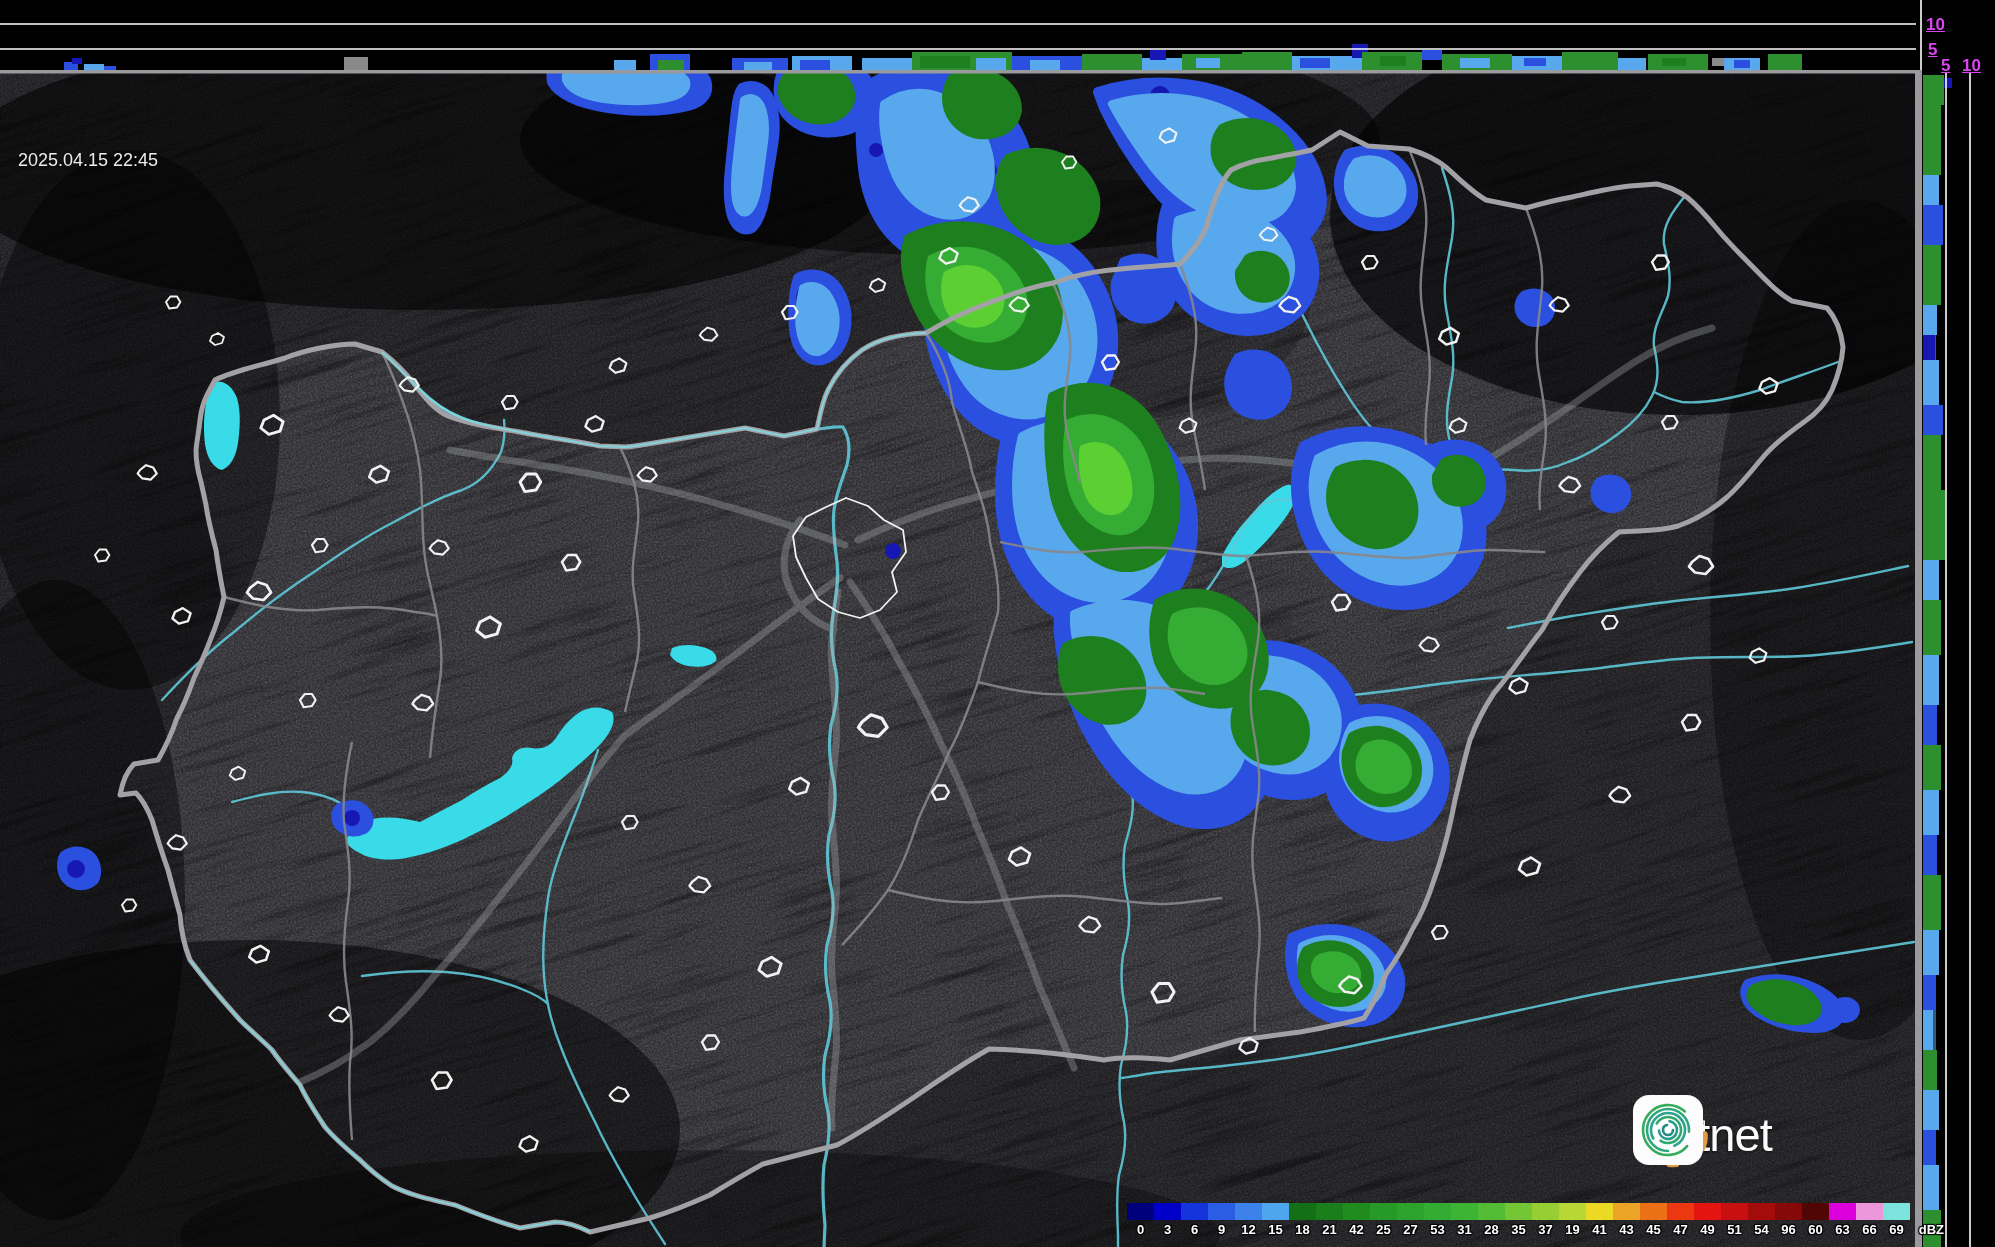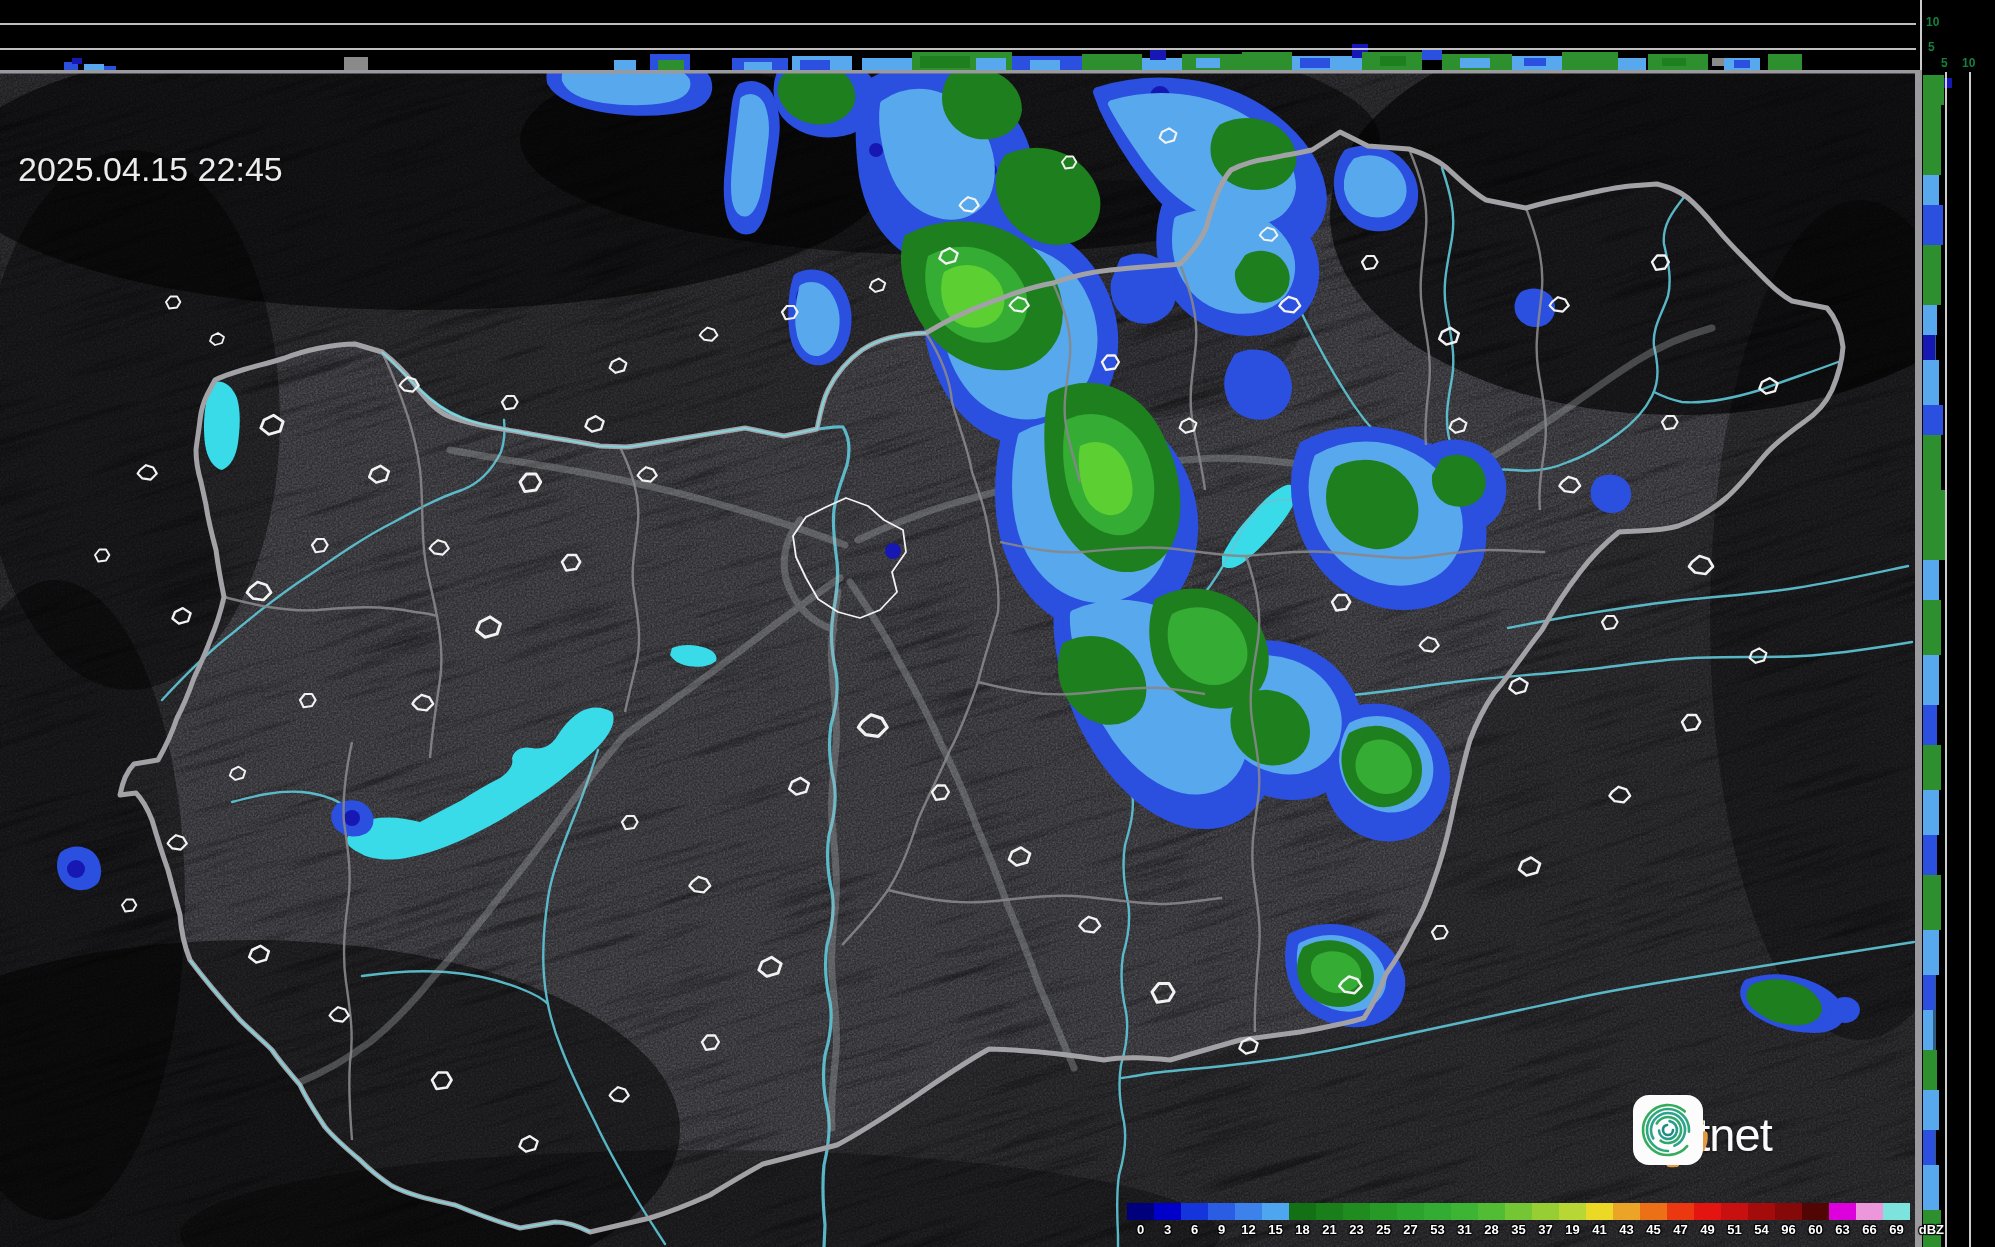--- a/index.html
+++ b/index.html
@@ -2,23 +2,23 @@
 <html><head>
 <meta charset="utf-8">
 <style>
   html,body{margin:0;padding:0;background:#000;}
   #stage{position:relative;width:1995px;height:1247px;overflow:hidden;background:#000;
          font-family:"Liberation Sans","DejaVu Sans",sans-serif;}
   #stage svg{position:absolute;left:0;top:0;display:block;}
   .overlay{position:absolute;z-index:5;}
   #title{left:16px;top:97px;font-size:41px;color:#f4f4f4;letter-spacing:.5px;
          text-shadow:0 1px 3px rgba(0,0,0,.7);white-space:nowrap;}
-  #timestamp{left:18px;top:150px;font-size:34px;color:#ececec;text-shadow:0 1px 3px rgba(0,0,0,.7);}
+  #timestamp{left:18px;top:150px;font-size:18px;color:#ececec;text-shadow:0 1px 3px rgba(0,0,0,.7);}
   
-  .axlbl{position:absolute;z-index:6;font-size:12px;font-weight:bold;color:#15803d;line-height:1;}
+  .axlbl{position:absolute;z-index:6;font-size:17px;font-weight:bold;color:#d946ef;line-height:1;text-decoration:underline;}
   
   #colorbar{left:1127px;top:1203px;display:flex;align-items:flex-start;z-index:6;}
   #colorbar .cell{width:27px;flex:0 0 27px;display:flex;flex-direction:column;align-items:center;}
   #colorbar .sw{width:27px;height:17px;}
   #colorbar .lb{margin-top:2px;font-size:13px;font-weight:bold;color:#fff;
                 text-shadow:1px 1px 1px #000,-1px 1px 1px #000,1px -1px 1px #000,-1px -1px 1px #000;}
   #colorbar .cell.unit{width:34px;flex:0 0 34px;align-items:flex-end;}
   #colorbar .cell.unit .sw{visibility:hidden;height:17px;}
   
   #logo{left:1632px;top:1094px;height:80px;display:flex;align-items:center;z-index:6;}
@@ -434,21 +434,21 @@
       <div class="cell">
         <div class="sw" style="background: rgb(20, 112, 20);"></div>
         <div class="lb">18</div>
       </div>
       <div class="cell">
         <div class="sw" style="background: rgb(26, 127, 26);"></div>
         <div class="lb">21</div>
       </div>
       <div class="cell">
         <div class="sw" style="background: rgb(32, 140, 32);"></div>
-        <div class="lb">23</div>
+        <div class="lb">42</div>
       </div>
       <div class="cell">
         <div class="sw" style="background: rgb(38, 153, 38);"></div>
         <div class="lb">25</div>
       </div>
       <div class="cell">
         <div class="sw" style="background: rgb(44, 163, 44);"></div>
         <div class="lb">27</div>
       </div>
       <div class="cell">

